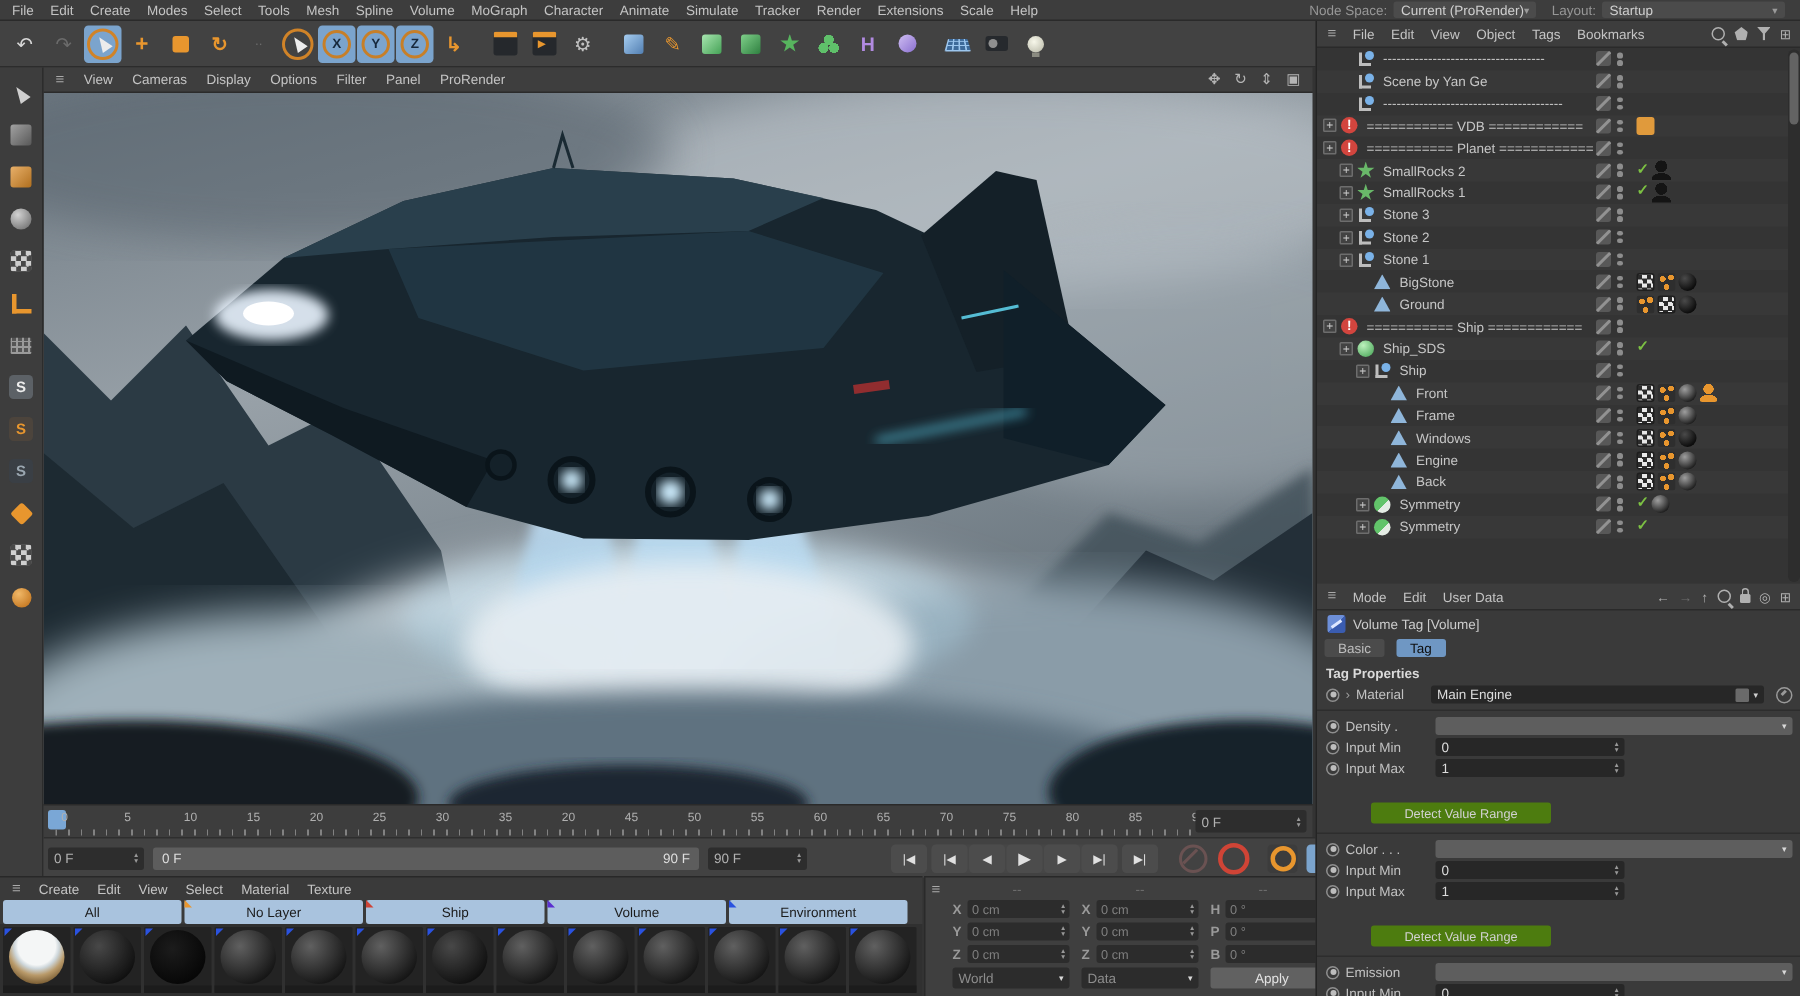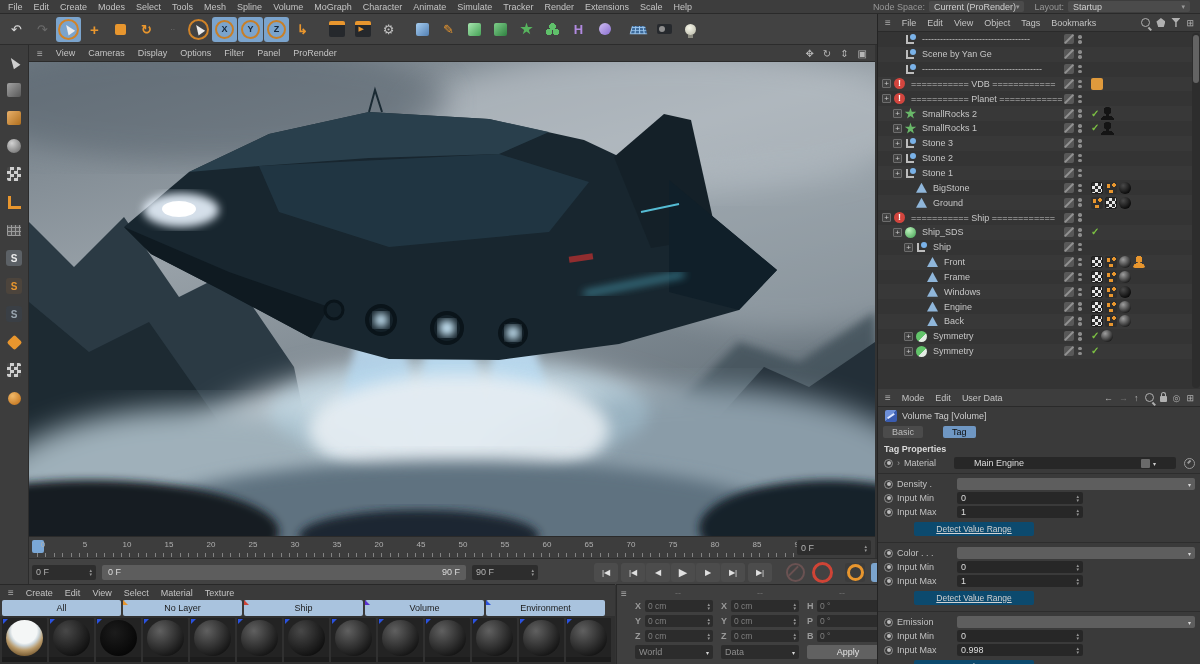--- a/index.html
+++ b/index.html
@@ -202,40 +202,40 @@
   .tg-fig{background-image:
       radial-gradient(circle 3.5px at 50% 28%,#e8962e 98%,transparent),
       radial-gradient(ellipse 6px 4px at 50% 92%,#e8962e 98%,transparent);}
   .scroll{position:absolute;right:1px;top:1px;bottom:1px;width:8px;background:#2d2d2d;border-radius:4px;}
   .scroll .th{position:absolute;left:1px;top:2px;width:6px;height:48px;background:#636363;border-radius:3px;}
   
   .am{flex:1;display:flex;flex-direction:column;background:#3a3a3a;}
   .am-title{height:17px;display:flex;align-items:center;gap:5px;padding:0 7px;color:#cccccc;flex:none;}
   .vol-ic{width:12px;height:12px;border-radius:2px;background:linear-gradient(135deg,#6d8fd8 50%,#3a5cb0 50%);position:relative;flex:none;}
   .vol-ic::after{content:'';position:absolute;left:2px;top:5px;width:8px;height:2px;background:#dfe8ff;transform:rotate(-35deg);}
-  .am-tabs{display:flex;gap:20px;padding:2px 5px;flex:none;}
+  .am-tabs{display:flex;gap:8px;padding:2px 5px;flex:none;}
   .atab{padding:1px 9px;background:#4b4b4b;border-radius:2px;color:#bdbdbd;}
   .atab.active{background:#6f97c3;color:#0e0e0e;}
   .am-section{font-weight:bold;color:#dadada;padding:4px 6px 2px;flex:none;}
   .am-row{display:flex;align-items:center;height:14px;padding:0 6px;gap:4px;flex:none;}
   .rad{width:9px;height:9px;border:1.5px solid #8f8f8f;border-radius:50%;position:relative;flex:none;box-sizing:border-box;}
   .rad::after{content:'';position:absolute;inset:1.5px;border-radius:50%;background:#bdbdbd;}
   .am-lab{width:56px;color:#c2c2c2;flex:none;}
   .am-input{flex:1;background:#272727;height:12px;border-radius:2px;display:flex;align-items:center;
-            padding:0 20px;color:#dcdcdc;}
+            padding:0 4px;color:#dcdcdc;}
   .mi-box{width:9px;height:9px;background:#6a6a6a;border-radius:1px;margin-left:auto;}
   .mi-car{font-size:6px;color:#cfcfcf;margin-left:3px;}
   .mi-circ{width:11px;height:11px;border:1.5px solid #9a9a9a;border-radius:50%;margin-left:4px;position:relative;flex:none;box-sizing:border-box;}
   .mi-circ::after{content:'';position:absolute;left:2px;top:2px;width:4px;height:1.5px;background:#9a9a9a;transform:rotate(-45deg);}
   .am-dd{flex:1;background:#5e5e5e;height:12px;border-radius:2px;display:flex;align-items:center;padding:0 4px;}
   .dd-car{margin-left:auto;font-size:6px;color:#d8d8d8;}
   .am-num{width:118px;background:#272727;height:12px;border-radius:2px;display:flex;align-items:center;
           padding:0 4px;color:#dcdcdc;}
-  .dvr{margin:3px 0 3px 36px;width:120px;height:14px;background:#0c4a6e;border-radius:2px;color:#d2d2d2;
-       display:flex;align-items:center;justify-content:center;font-size:8.5px;flex:none;text-decoration:underline;}
+  .dvr{margin:16px 0 3px 36px;width:120px;height:14px;background:#4d7c0f;border-radius:2px;color:#d2d2d2;
+       display:flex;align-items:center;justify-content:center;font-size:8.5px;flex:none;}
   .am-div{height:1px;background:#2d2d2d;margin:3px 0;flex:none;}
   .chev{color:#9a9a9a;}
 </style>
 </head>
 <body>
 
 <div id="app">
 
   <div class="menubar">
     <div class="menus">

